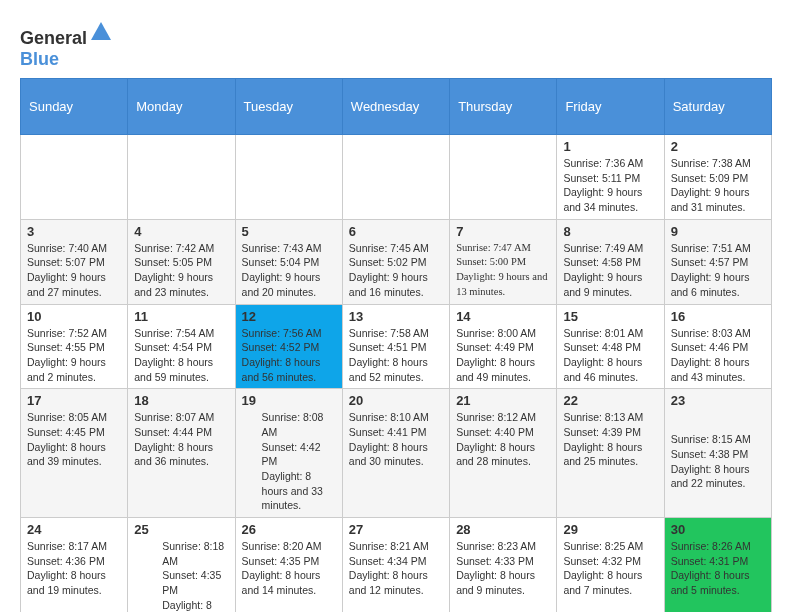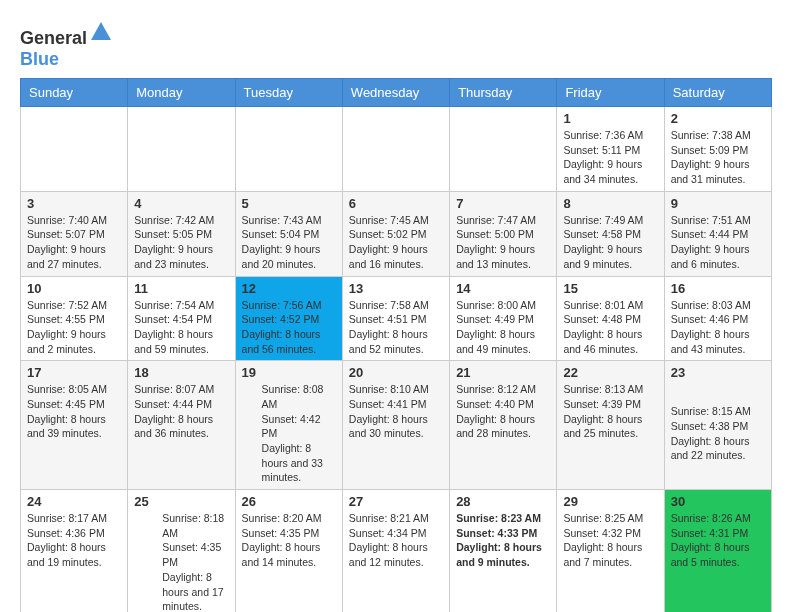--- a/index.html
+++ b/index.html
@@ -39,21 +39,21 @@
     }
     .calendar-table {
       width: 100%;
       border-collapse: collapse;
       margin-top: 8px;
     }
     .calendar-table th {
       background-color: #4a90d9;
       color: #fff;
       text-align: left;
-      padding: 6px 8px;
+      padding: 20px 8px;
       font-size: 13px;
       font-weight: normal;
       border: 1px solid #3a80c9;
     }
     .calendar-table td {
       border: 1px solid #ccc;
       vertical-align: top;
       padding: 4px 6px;
       width: calc(100% / 7);
       min-height: 80px;
@@ -155,34 +155,34 @@
 Daylight: 9 hours and 20 minutes.</div>
         </td>
         <td style="background-color: rgb(245, 245, 245);">
           <span class="day-number">6</span>
           <div class="day-info" style="white-space: pre-wrap;">Sunrise: 7:45 AM
 Sunset: 5:02 PM
 Daylight: 9 hours and 16 minutes.</div>
         </td>
         <td style="background-color: rgb(245, 245, 245);">
           <span class="day-number">7</span>
-          <div class="day-info" style="white-space: pre-wrap;">Sunrise: 7:47 AM
+          <div class="day-info" style="white-space: pre-wrap; font-family: Liberation Serif, serif;">Sunrise: 7:47 AM
 Sunset: 5:00 PM
 Daylight: 9 hours and 13 minutes.</div>
         </td>
         <td style="background-color: rgb(245, 245, 245);">
           <span class="day-number">8</span>
           <div class="day-info" style="white-space: pre-wrap;">Sunrise: 7:49 AM
 Sunset: 4:58 PM
 Daylight: 9 hours and 9 minutes.</div>
         </td>
         <td style="background-color: rgb(245, 245, 245);">
           <span class="day-number">9</span>
           <div class="day-info" style="white-space: pre-wrap;">Sunrise: 7:51 AM
-Sunset: 4:44 PM
+Sunset: 4:57 PM
 Daylight: 9 hours and 6 minutes.</div>
         </td>
       </tr>
       <tr>
         <td style="background-color: rgb(255, 255, 255);">
           <span class="day-number">10</span>
           <div class="day-info" style="white-space: pre-wrap;">Sunrise: 7:52 AM
 Sunset: 4:55 PM
 Daylight: 9 hours and 2 minutes.</div>
         </td>
@@ -287,21 +287,21 @@
 Daylight: 8 hours and 14 minutes.</div>
         </td>
         <td style="background-color: rgb(255, 255, 255);">
           <span class="day-number">27</span>
           <div class="day-info" style="white-space: pre-wrap;">Sunrise: 8:21 AM
 Sunset: 4:34 PM
 Daylight: 8 hours and 12 minutes.</div>
         </td>
         <td style="background-color: rgb(255, 255, 255);">
           <span class="day-number">28</span>
-          <div class="day-info" style="white-space: pre-wrap; font-weight: bold;">Sunrise: 8:23 AM
+          <div class="day-info" style="white-space: pre-wrap;">Sunrise: 8:23 AM
 Sunset: 4:33 PM
 Daylight: 8 hours and 9 minutes.</div>
         </td>
         <td style="background-color: rgb(255, 255, 255);">
           <span class="day-number">29</span>
           <div class="day-info" style="white-space: pre-wrap;">Sunrise: 8:25 AM
 Sunset: 4:32 PM
 Daylight: 8 hours and 7 minutes.</div>
         </td>
         <td style="background-color: #22c55e; margin-left: 24px;">

